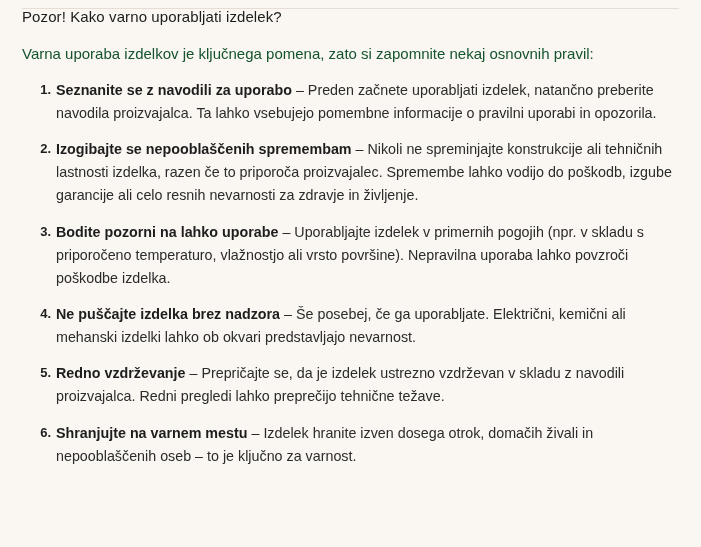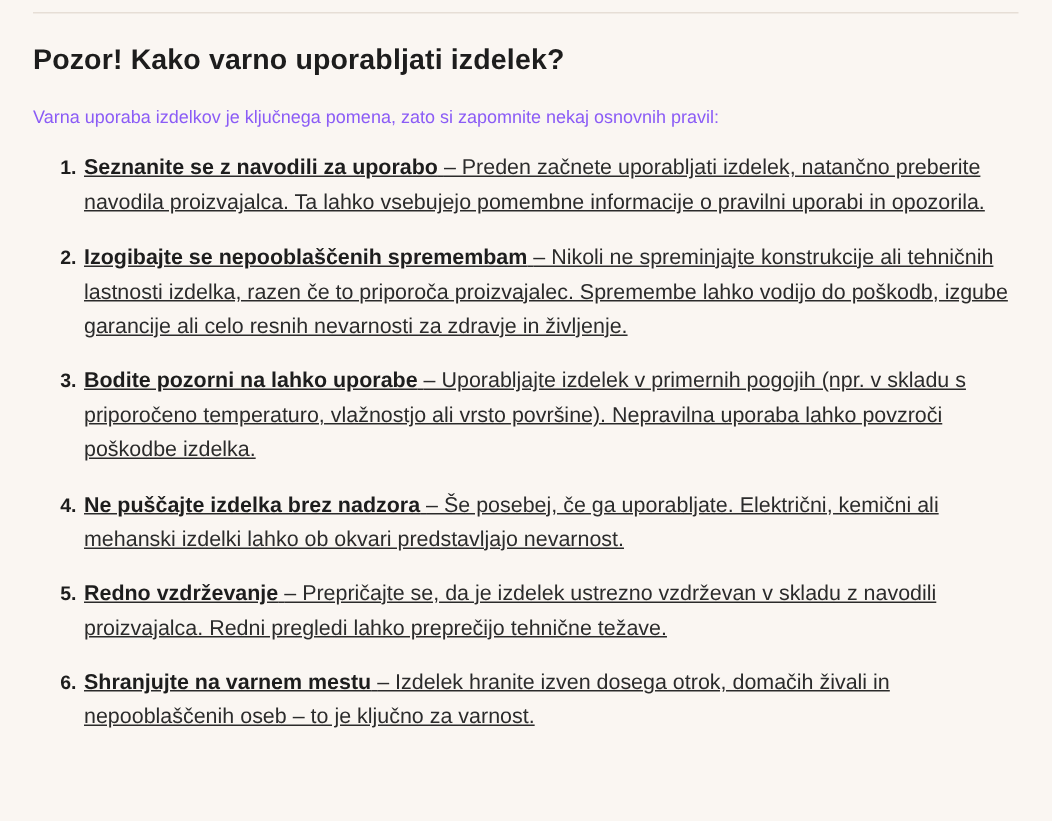--- a/index.html
+++ b/index.html
@@ -25,39 +25,38 @@
   .top-rule {
     position: absolute;
     top: 8px;
     left: 22px;
     right: 22px;
     height: 1px;
     background: #e6ded6;
   }
   .heading {
     margin: 0;
-    padding-top: 29px;
-    font-size: 19px;
-    font-weight: bold;
+    padding-top: 7px;
+    font-size: 15px;
+    font-weight: normal;
     letter-spacing: 0.1px;
     color: #1d1d1d;
     line-height: 1.3;
   }
   .intro {
     margin: 15px 0 14px 0;
-    font-size: 12px;
+    font-size: 15px;
     line-height: 1.55;
-    color: #8b5cf6;
+    color: #14532d;
   }
   ol.rules {
     margin: 14px 0 12px 0;
     padding-left: 34px;
     list-style: none;
     counter-reset: rule;
-    text-decoration: underline;
   }
   ol.rules > li {
     position: relative;
     counter-increment: rule;
     font-size: 14.3px;
     line-height: 1.62;
     color: #2b2b2b;
     margin-bottom: 13px;
   }
   ol.rules > li:last-child {

